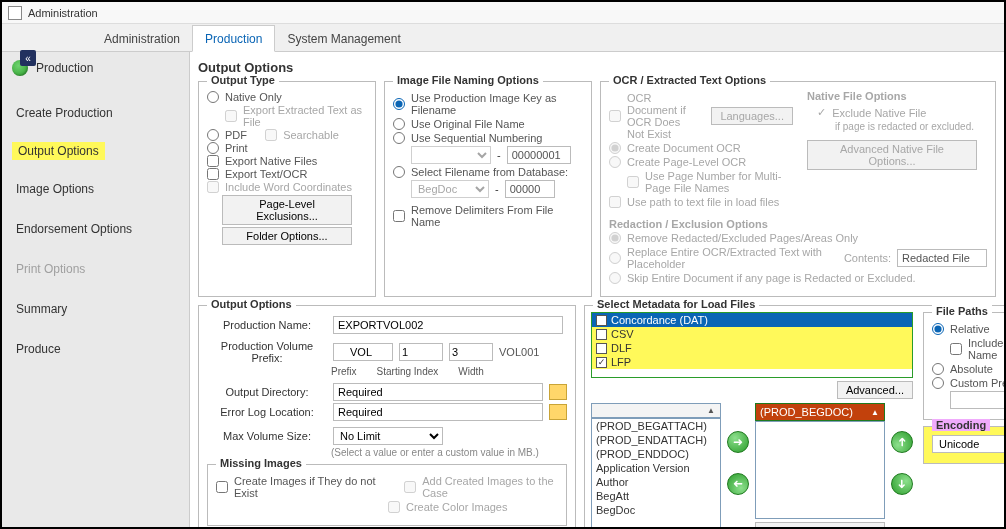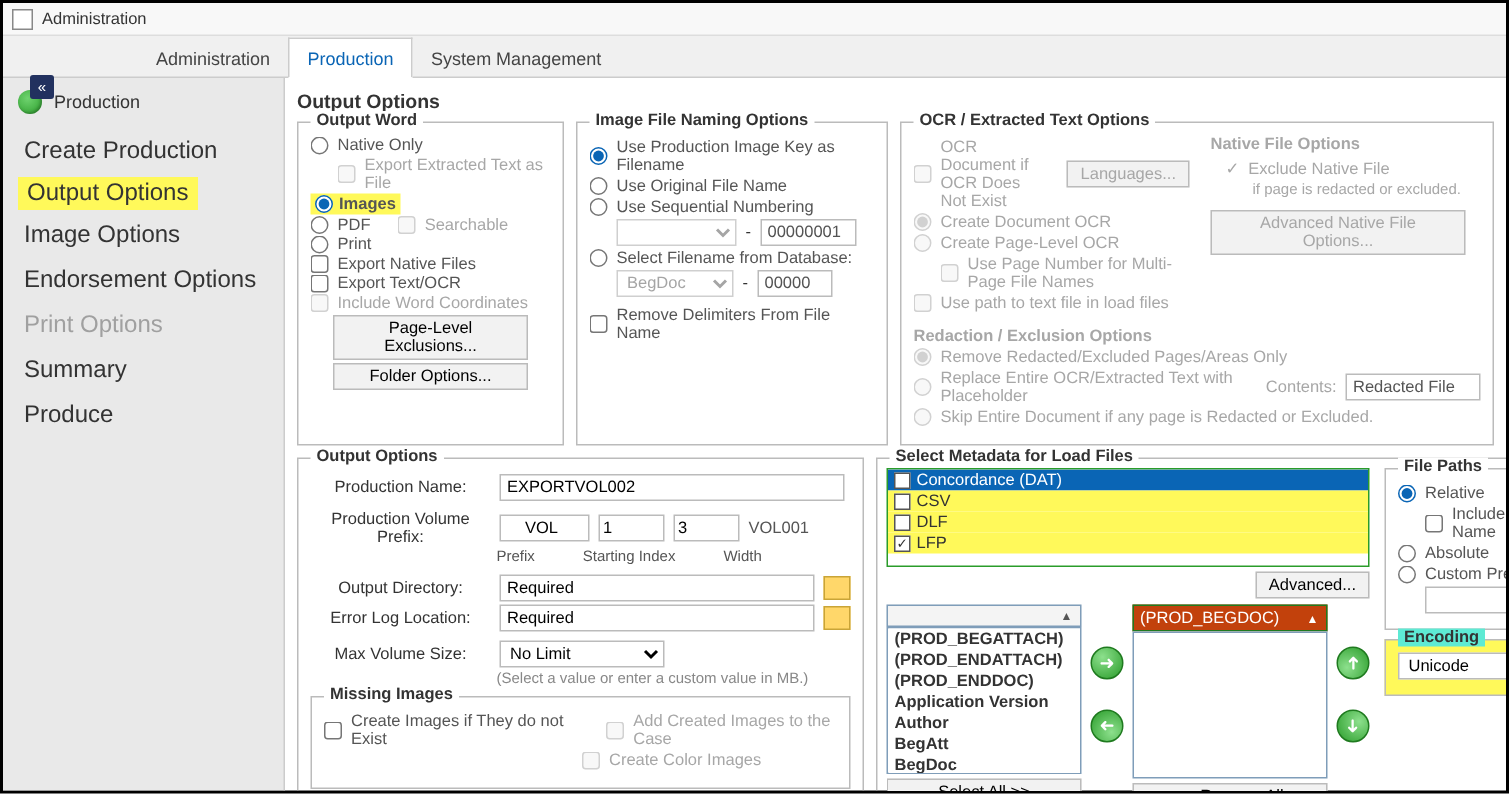--- a/index.html
+++ b/index.html
@@ -7,21 +7,21 @@
   .titlebar { height: 22px; background: #f8f8f8; border-bottom: 1px solid #ddd; display: flex; align-items: center; padding: 0 6px; gap: 6px; }
   .titlebar-icon { width: 14px; height: 14px; background: #fff; border: 1px solid #888; display: inline-block; }
   .tabbar { height: 28px; display: flex; align-items: flex-end; padding-left: 90px; border-bottom: 1px solid #ccc; background: #f0f0f0; }
   .tabbar .minimizer { position: absolute; left: 18px; top: 26px; width: 16px; height: 16px; background: #22315f; color: #fff; display: flex; align-items: center; justify-content: center; font-size: 10px; border-radius: 2px; }
   .tabbar .tab { padding: 6px 12px 5px; font-size: 12px; cursor: pointer; color: #444; }
   .tabbar .tab.active { border: 1px solid #ccc; border-bottom: 1px solid #fff; background: #fff; color: #0a65b5; margin-bottom: -1px; }
   .body { display: flex; height: calc(100% - 50px); }
   .sidebar { width: 188px; background: #e9e9e9; border-right: 1px solid #ccc; padding: 4px 0 0 0; }
   .sidebar-head { display: flex; align-items: center; gap: 8px; padding: 4px 10px 10px; font-size: 12px; }
   .sidebar-head .dot { width: 16px; height: 16px; border-radius: 50%; background: radial-gradient(circle at 40% 35%, #6fd36f, #2a9c2a); box-shadow: inset -1px -1px 2px rgba(0,0,0,.25); }
-  .sidebar-item { padding: 6px 14px; cursor: pointer; font-size: 16px; }
+  .sidebar-item { padding: 6px 14px; cursor: pointer; font-size: 12px; margin-top: 14px; }
   .sidebar-item.hl { background: #fff95a; display: inline-block; margin-left: 10px; padding: 2px 6px; }
   .sidebar-item.disabled { color: #a0a0a0; }
   .main { flex: 1; padding: 6px 8px; overflow: hidden; position: relative; }
   .page-title { font-size: 13px; font-weight: 600; padding: 2px 0 6px 0; }
   .fieldset { border: 1px solid #bbb; padding: 8px 8px 10px 8px; position: relative; }
   .fieldset > .legend { position: absolute; top: -8px; left: 8px; background: #fff; padding: 0 4px; font-weight: 600; font-size: 11px; color: #333; }
   .row { display: flex; align-items: center; gap: 6px; margin: 2px 0; }
   .lbl { color: #555; }
   .lbl.disabled, .disabled { color: #a7a7a7; }
   .radio, .check { width: 12px; height: 12px; accent-color: #0a65b5; }
@@ -87,34 +87,28 @@
     <div class="sidebar-item">Summary</div>
     <div class="sidebar-item">Produce</div>
   </div>
 
   <div class="main">
     <div class="page-title">Output Options</div>
 
     <div class="top-panels">
 
       <div class="fieldset out-type">
-        <div class="legend">Output Word</div>
+        <div class="legend">Output Type</div>
         <label class="row">
             <input type="radio" class="radio" style="">
             <span class="lbl">Native Only</span>
           </label>
         <label class="row" style="padding-left:18px;">
             <input type="checkbox" class="check" disabled="" style="">
             <span class="lbl disabled">Export Extracted Text as File</span>
-          </label>
-        <label class="row">
-            <span class="hl" style="padding:1px 3px; display:inline-flex; align-items:center; gap:4px;">
-              <input type="radio" class="radio" checked="" style="">
-              <span class="lbl" style="font-weight:600;">Images</span>
-            </span>
           </label>
         <label class="row"><input type="radio" class="radio" style=""><span class="lbl">PDF</span>&nbsp;&nbsp;<input type="checkbox" class="check" disabled="" style=""><span class="lbl disabled">Searchable</span></label>
         <label class="row">
             <input type="radio" class="radio" style="">
             <span class="lbl">Print</span>
           </label>
         <label class="row">
             <input type="checkbox" class="check" style="">
             <span class="lbl">Export Native Files</span>
           </label>
@@ -225,21 +219,21 @@
             <span class="field-right">Production Name:</span>
             <input class="txt" style="width: 230px;" value="EXPORTVOL002">
           </div>
         <div class="row pad-top">
             <span class="field-right">Production Volume Prefix:</span>
             <input class="txt" style="width: 60px; padding-left: 16px;" value="VOL">
             <input class="spin" type="number" value="1" style="">
             <input class="spin" type="number" value="3" style="">
             <span class="lbl">VOL001</span>
           </div>
-        <div class="row" style="padding-left:124px; gap:32px;">
+        <div class="row" style="padding-left:124px; gap:20px;">
             <span class="small">Prefix</span>
             <span class="small">Starting Index</span>
             <span class="small">Width</span>
           </div>
         <div class="row pad-top">
             <span class="field-right">Output Directory:</span>
             <input class="txt" style="width: 210px;" value="Required">
             <span class="folder-icon"></span>
           </div>
         <div class="row">
@@ -294,21 +288,21 @@
                 </div>
             </div>
             <div style="text-align:right; margin-top:3px;"><button class="btn">Advanced...</button></div>
 
             <div style="display:flex; gap:6px; margin-top:4px; align-items:flex-start;">
               <div style="width:130px;">
                 <div class="headerbox" style="background:#f4f4f4;">
                     <span></span>
                     <span class="scroll-caret">▲</span>
                   </div>
-                <div class="list" style="height:98px;font-weight:bold;">
+                <div class="list" style="height:112px;">
                   <div class="li">
                       <span>(PROD_BEGATTACH)</span>
                     </div>
                   <div class="li">
                       <span>(PROD_ENDATTACH)</span>
                     </div>
                   <div class="li">
                       <span>(PROD_ENDDOC)</span>
                     </div>
                   <div class="li">
@@ -361,21 +355,21 @@
                   <input type="radio" class="radio" style="">
                   <span class="lbl">Absolute</span>
                 </label>
               <label class="row">
                   <input type="radio" class="radio" style="">
                   <span class="lbl">Custom Prefix</span>
                 </label>
               <input class="txt" disabled="" style="width: 100px; margin-left: 18px;">
             </div>
             <div class="fieldset hl" style="margin-top:6px;">
-              <div class="legend" style="background:#5eead4;">Encoding</div>
+              <div class="legend" style="background:#f0abfc;">Encoding</div>
               <select class="sel" style="width:100%;"><option>Unicode</option></select>
             </div>
           </div>
         </div>
       </div>
     </div>
   </div>
 </div>
 
 </body></html>

